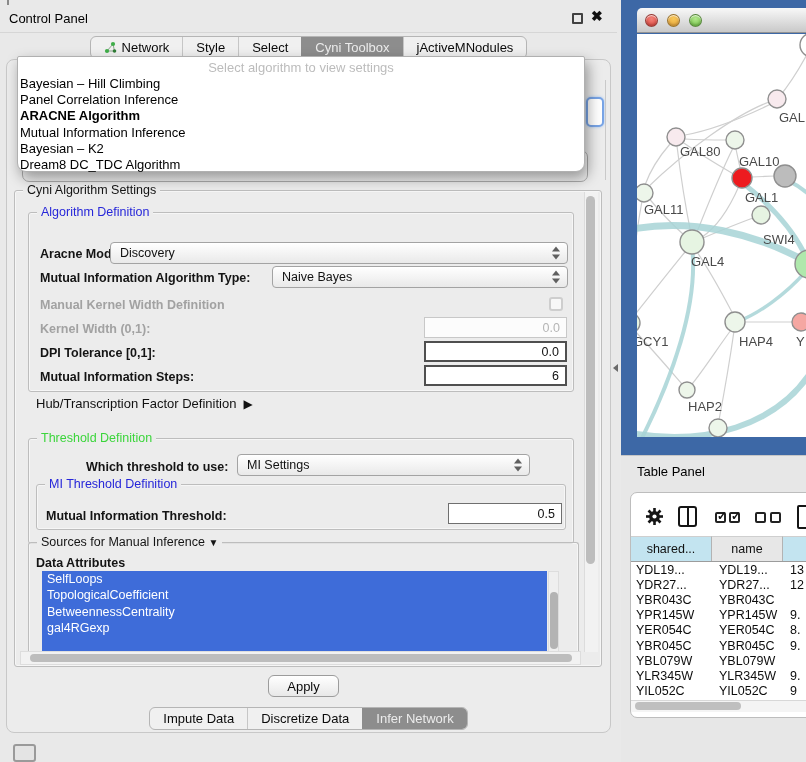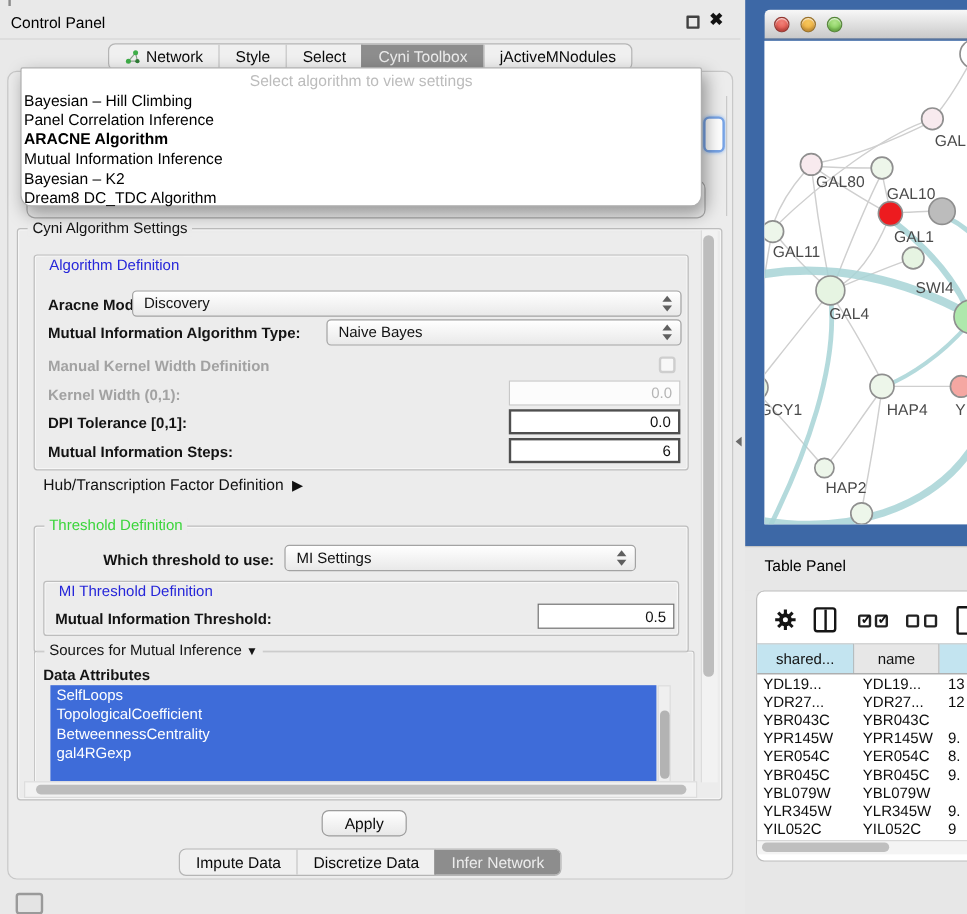--- a/index.html
+++ b/index.html
@@ -30,21 +30,21 @@
 
   
   .algo-popup{position:absolute;left:17px;top:56px;width:568px;height:116px;background:#ffffff;border:1px solid #b0b0b0;border-radius:2px 2px 9px 9px;box-shadow:3px 6px 14px rgba(0,0,0,.38);z-index:40;padding-top:2px;}
   .algo-ph{height:17px;text-align:center;color:#bcbcbc;font-size:13px;line-height:17px;}
   .algo-item{height:16.2px;line-height:16.2px;font-size:13px;padding-left:2px;color:#000;white-space:nowrap;}
   .algo-item.bold{font-weight:700;}
 
   
   .groupbox{position:absolute;border:1px solid #bdbdbd;border-radius:3px;box-shadow:inset 0 0 0 1px rgba(255,255,255,.55);}
   .legend{position:absolute;top:-8px;left:8px;background:#ececec;padding:0 4px;font-size:12.5px;color:#141414;white-space:nowrap;}
-  .legend.blue{color:#2626d9;margin-top:9px;}
+  .legend.blue{color:#2626d9;}
   .legend.green{color:#3bd53b;}
 
   .lbl{position:absolute;font-weight:700;font-size:12.5px;color:#141414;white-space:nowrap;}
   .lbl.dis{color:#a2a2a2;}
 
   .combo{position:absolute;height:22px;border:1px solid #a3a3a3;border-radius:4px;background:linear-gradient(#ffffff,#e9e9e9);box-shadow:inset 0 1px 0 #fff;display:flex;align-items:center;font-size:12.5px;color:#111;padding-left:9px;}
   .stepper{position:absolute;right:7px;top:50%;transform:translateY(-50%);width:8px;height:13px;}
   .stepper:before,.stepper:after{content:"";position:absolute;left:0;border-left:4px solid transparent;border-right:4px solid transparent;}
   .stepper:before{top:0;border-bottom:5px solid #5f5f5f;}
   .stepper:after{bottom:0;border-top:5px solid #5f5f5f;}
@@ -200,21 +200,21 @@
     </div>
     <div class="groupbox" style="left:36px;top:484px;width:530px;height:46px;">
       <span class="legend blue">MI Threshold Definition</span>
     </div>
     <span class="lbl" style="left:46px;top:509px;">Mutual Information Threshold:</span>
     <div class="tfield" style="left:448px;top:503px;width:114px;border-color:#6f6f6f;">
       <span>0.5</span>
     </div>
 
     <div class="groupbox" style="left:28px;top:542px;width:551px;height:112px;border-bottom:none;border-radius:3px 3px 0 0;">
-      <span class="legend"><span>Sources for Mutual Inference</span> <span class="src-arrow">▼</span></span>
+      <span class="legend"><span>Sources for Manual Inference</span> <span class="src-arrow">▼</span></span>
     </div>
     <span class="lbl" style="left:36px;top:556px;">Data Attributes</span>
     <div class="attr-list" id="attr-list">
         <div class="attr-item">SelfLoops</div>
         <div class="attr-item">TopologicalCoefficient</div>
         <div class="attr-item">BetweennessCentrality</div>
         <div class="attr-item">gal4RGexp</div>
       </div>
     <div class="list-sb"></div>
     <div class="list-sb-thumb"></div>

